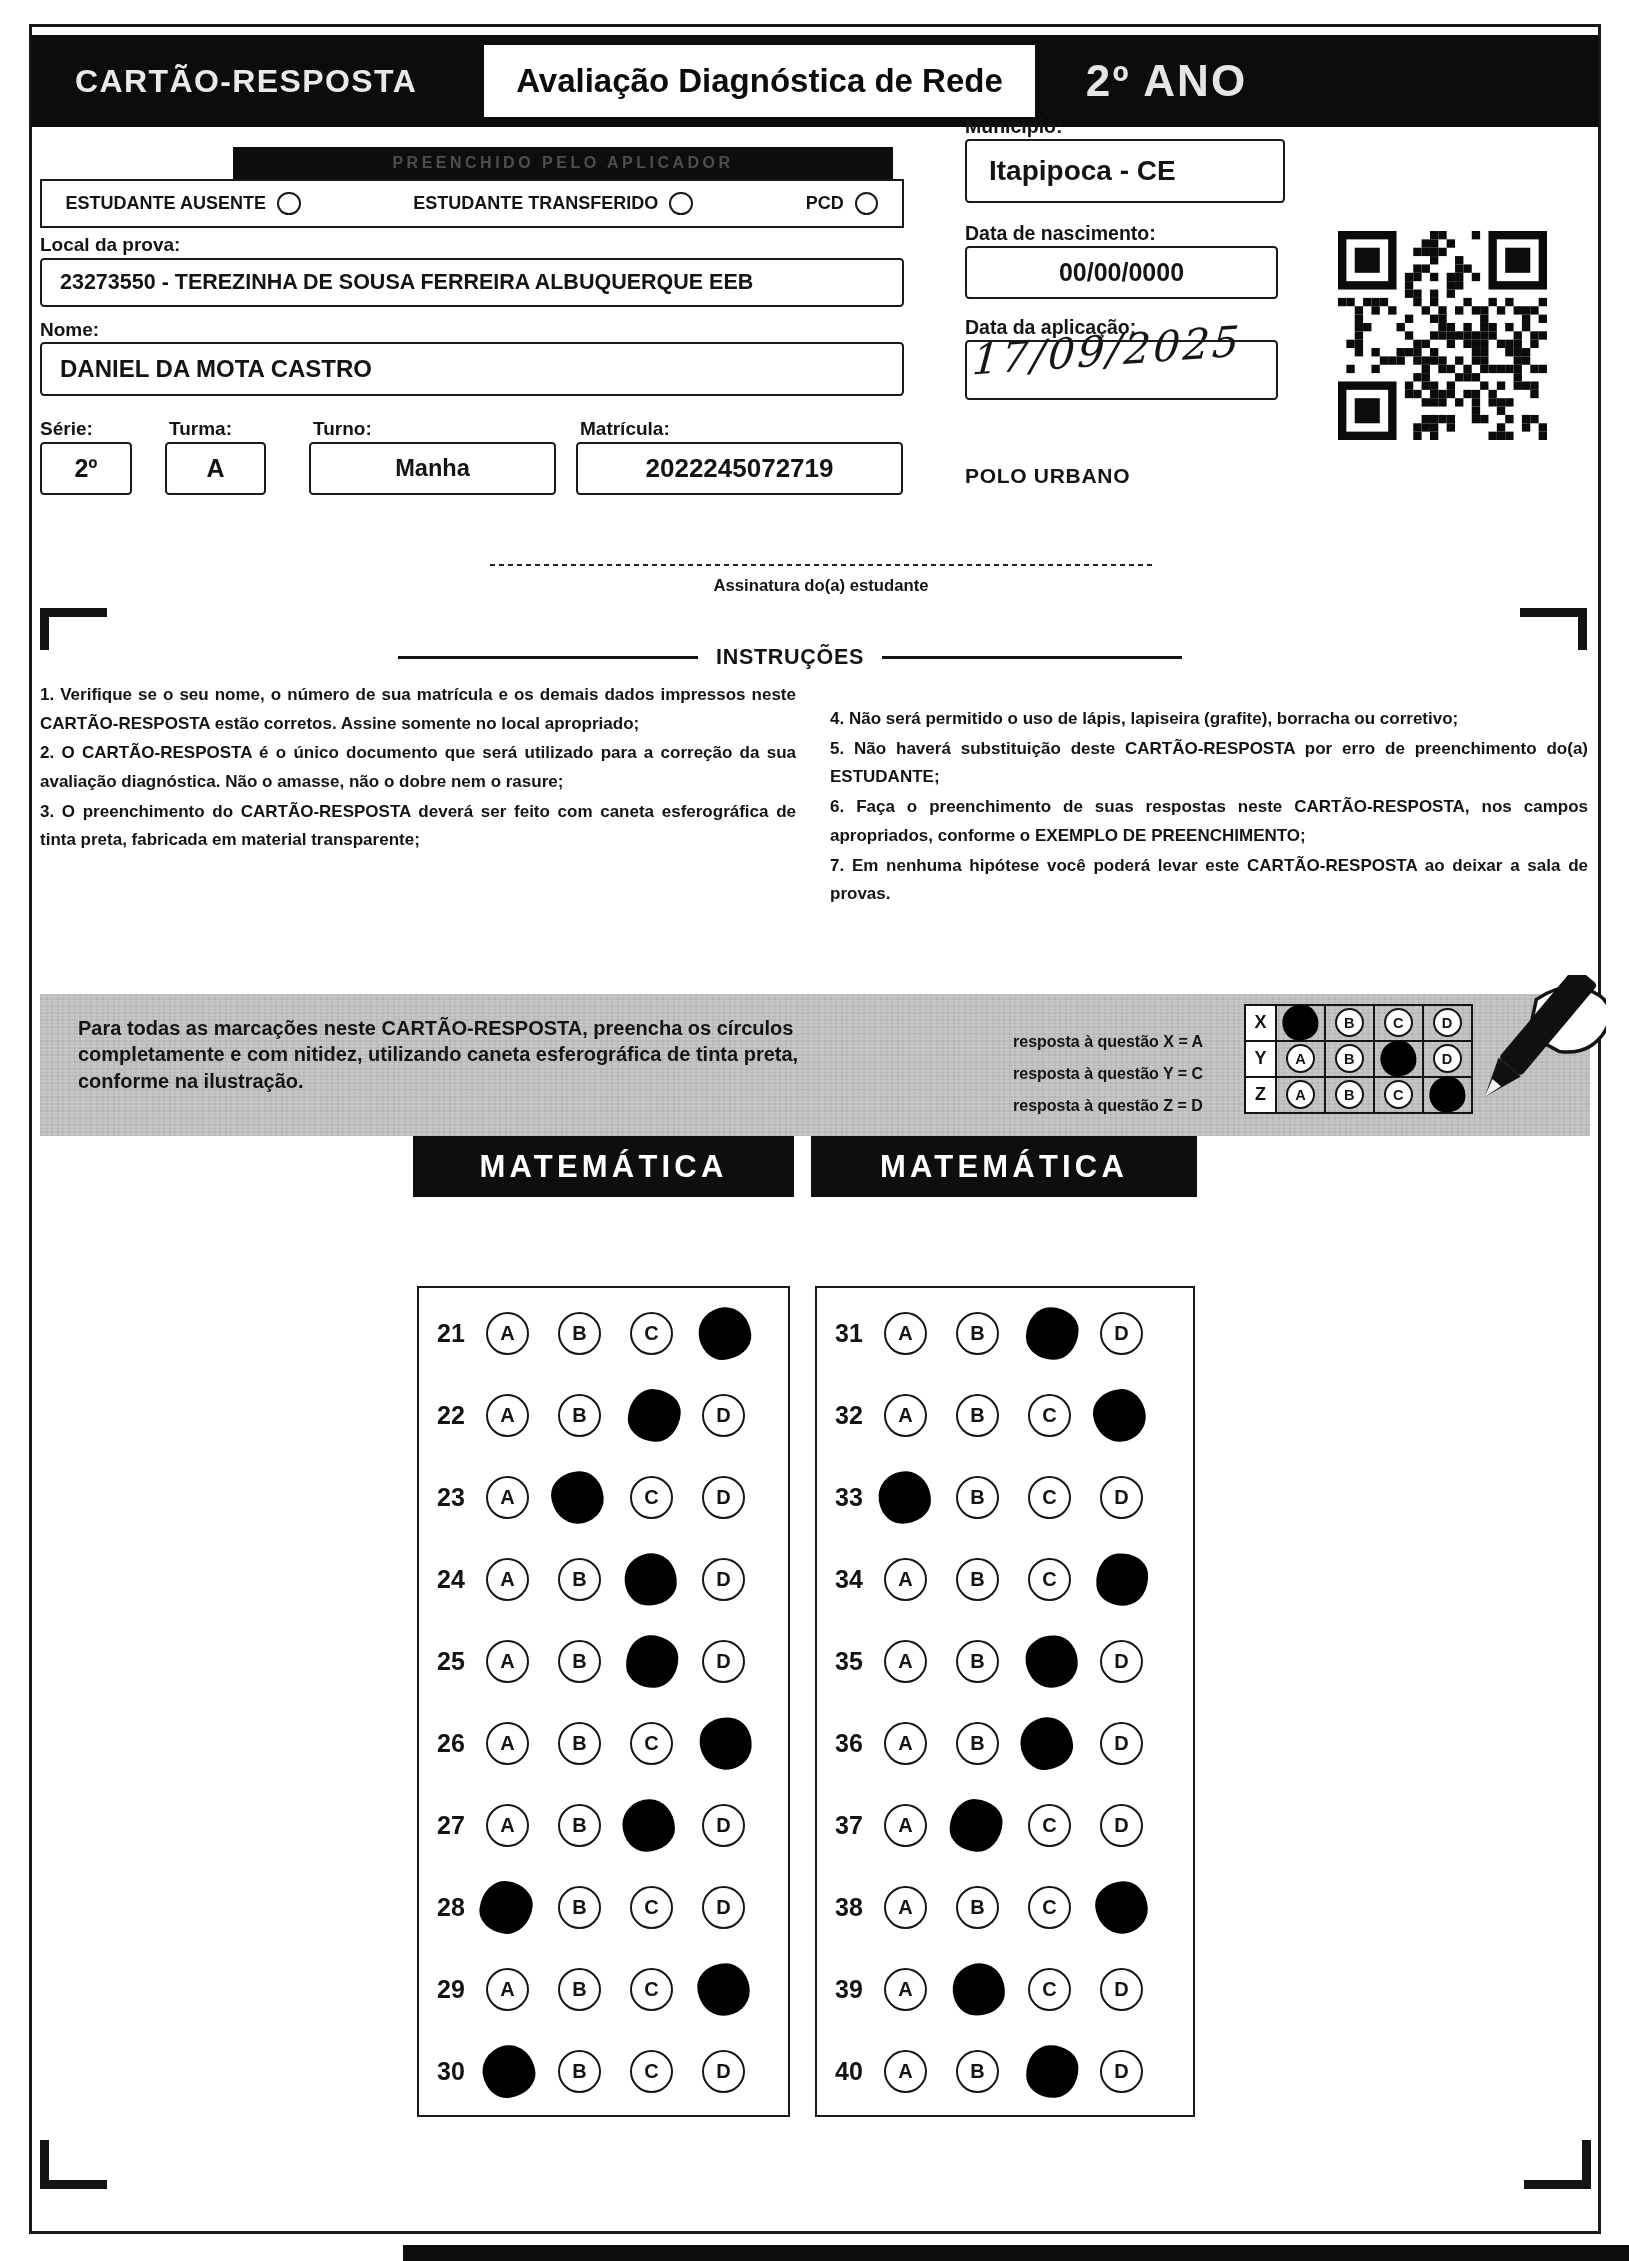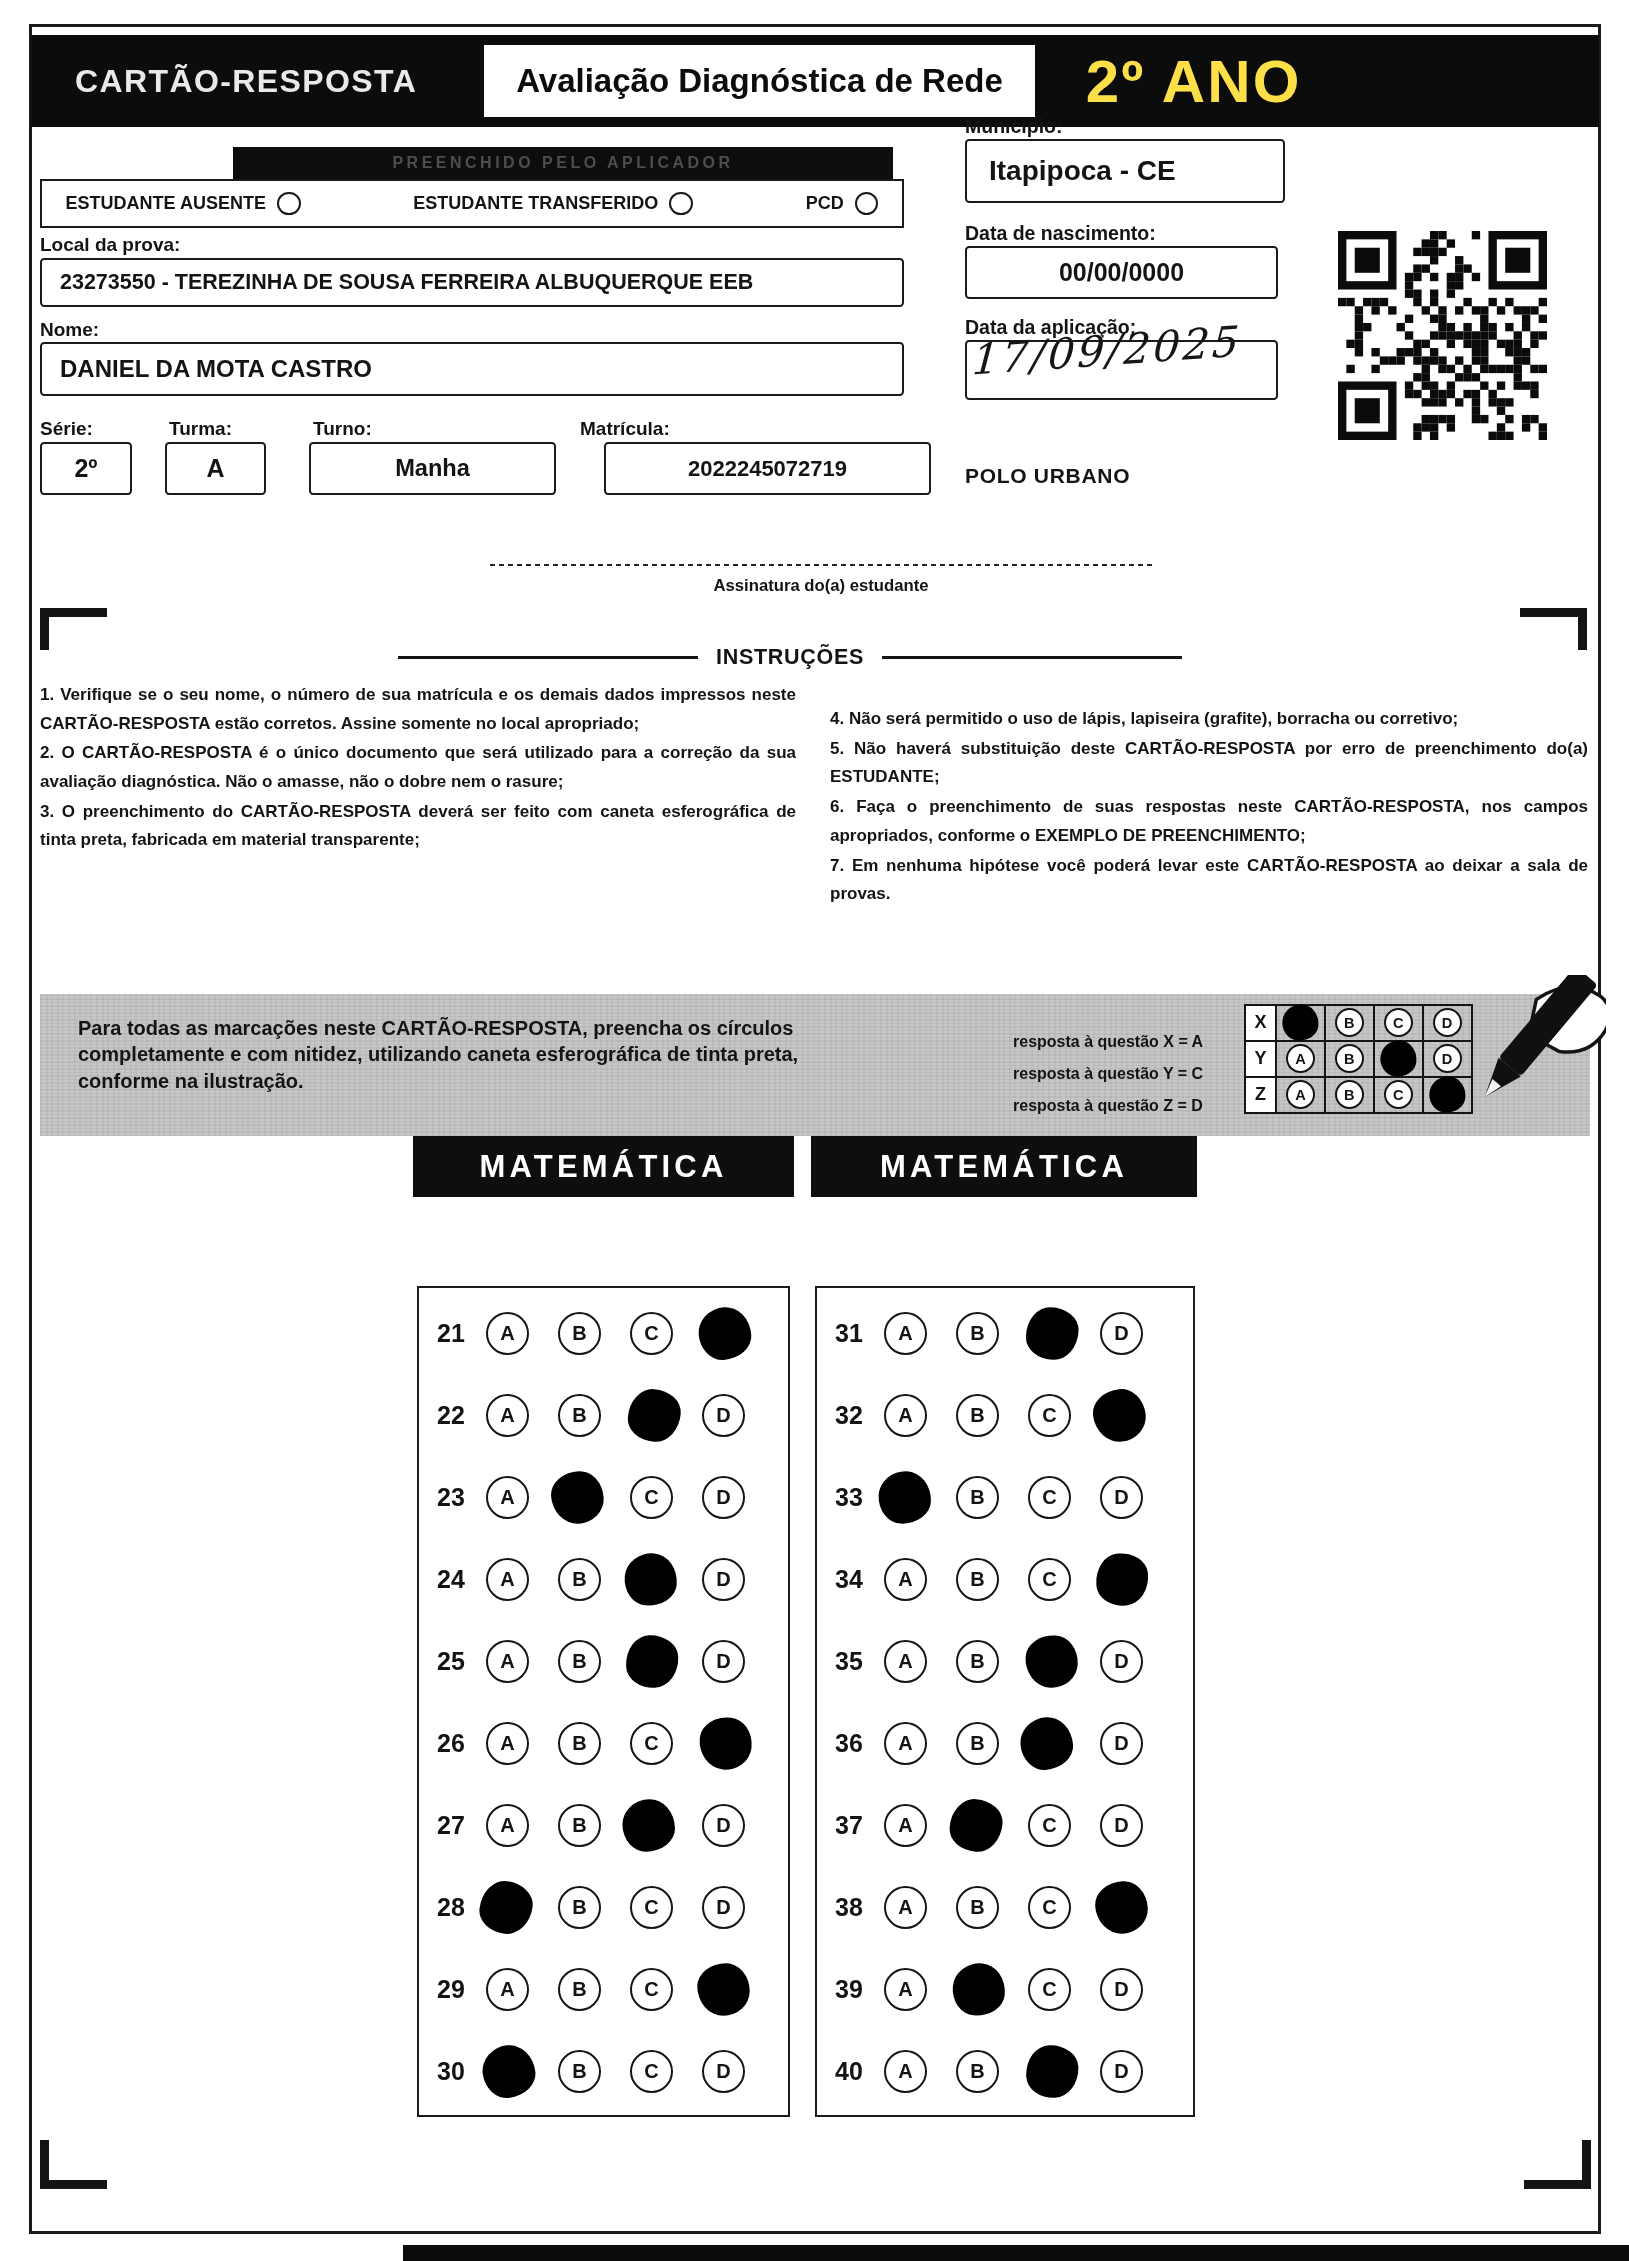--- a/index.html
+++ b/index.html
@@ -7,21 +7,21 @@
   body { font-family:"Liberation Sans","DejaVu Sans",sans-serif; color:#141414; }
   .page { position:relative; width:1629px; height:2261px; background:#fff; overflow:hidden; }
   .abs { position:absolute; }
 
   .frame { left:28.5px; top:24px; width:1572px; height:2210px; border:3.5px solid #1a1a1a; }
 
   
   .hdr { left:31px; top:35px; width:1568px; height:92px; background:#0c0c0c; display:flex; align-items:center; }
   .hdr-left { margin-left:44px; color:#e9e9e9; font-size:32px; font-weight:700; letter-spacing:1.4px; }
   .hdr-center { margin-left:67px; background:#ffffff; height:72px; padding:0 32px; display:flex; align-items:center; font-size:33px; font-weight:700; color:#0c0c0c; white-space:nowrap; }
-  .hdr-right { margin-left:51px; color:#fde047; font-size:60px; font-weight:700; letter-spacing:2.1px; }
+  .hdr-right { margin-left:51px; color:#e5e5e5; font-size:44px; font-weight:700; letter-spacing:2.1px; }
 
   
   .app-bar { left:233px; top:147px; width:660px; height:32px; background:#0d0d0d; display:flex; align-items:center; justify-content:center; color:#4e4e4e; font-size:16px; font-weight:700; letter-spacing:3.5px; }
   .opt-box { left:40px; top:179px; width:864px; height:49px; border:2.1px solid #1a1a1a; display:flex; align-items:center; justify-content:space-between; padding:0 23.6px; }
   .app-opt { display:flex; align-items:center; gap:11px; font-size:18px; font-weight:600; }
   .opt-circle { width:23.6px; height:23.6px; border:2.1px solid #1a1a1a; border-radius:50%; display:inline-block; background:#fff; }
 
   .lab { font-size:19px; font-weight:700; }
   .fbox { border:2.8px solid #1a1a1a; border-radius:4.2px; display:flex; align-items:center; font-weight:700; background:#fff; }
   .local-label { left:40px; top:234px; }
@@ -30,21 +30,21 @@
   .nome-box { left:40px; top:342px; width:864px; height:54px; padding-left:18px; font-size:24px; }
 
   .serie-label { left:40px; top:418px; }
   .turma-label { left:169px; top:418px; }
   .turno-label { left:313px; top:418px; }
   .matricula-label { left:580px; top:418px;text-align:right; }
   .cbox { justify-content:center; }
   .serie-box { left:40px; top:442px; width:92px; height:53px; font-size:25px; }
   .turma-box { left:165px; top:442px; width:101px; height:53px; font-size:25px; }
   .turno-box { left:309px; top:442px; width:247px; height:53px; font-size:23.6px; }
-  .matricula-box { left:576px; top:442px; width:327px; height:53px; font-size:22px;margin-left:28px; }
+  .matricula-box { left:576px; top:442px; width:327px; height:53px; font-size:26px; }
 
   
   .municipio-label { left:965px; top:115px; font-size:19.5px; font-weight:700; }
   .municipio-box { left:965px; top:139px; width:320px; height:64px; padding-left:22px; font-size:28px; }
   .nascimento-label { left:965px; top:222px; font-size:19.5px; font-weight:700; }
   .nascimento-box { left:965px; top:246px; width:313px; height:53px; font-size:25px; justify-content:center; }
   .aplicacao-label { left:965px; top:316px; font-size:19.5px; font-weight:700; }
   .aplicacao-box { left:965px; top:340px; width:313px; height:60px; }
   .handwritten { left:972px; top:324px; width:327px; font-family:"DejaVu Serif","Liberation Serif",serif; font-style:italic; font-size:42px; color:#161616; transform:rotate(-4deg) skewX(-8deg); letter-spacing:2.8px; }
   .qr { left:1338px; top:231px; width:209px; height:209px; }

